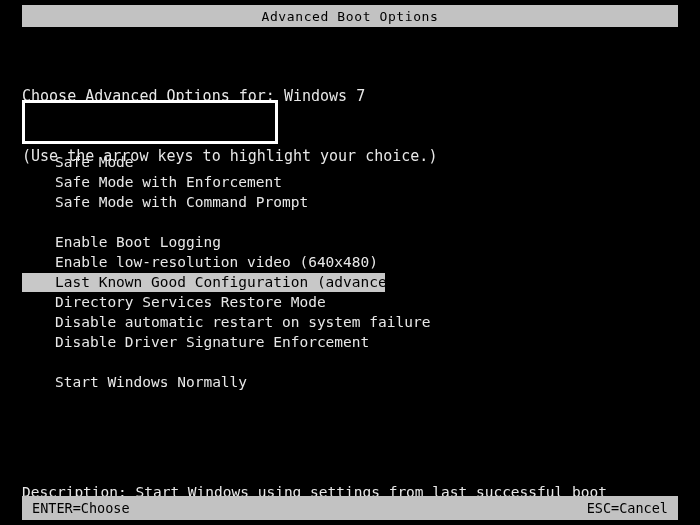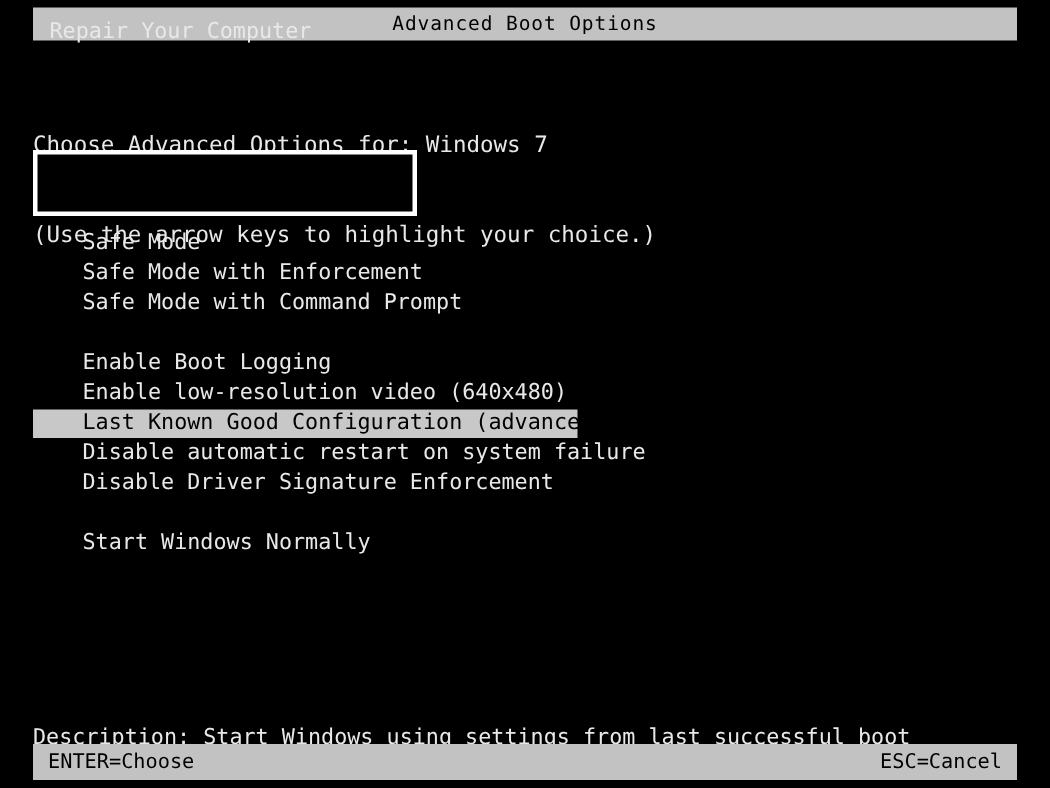--- a/index.html
+++ b/index.html
@@ -145,30 +145,30 @@
   <div class="titlebar">
     <span>Advanced Boot Options</span>
   </div>
 
   <div class="intro">
     <div>Choose Advanced Options for: Windows 7</div>
     <div>(Use the arrow keys to highlight your choice.)</div>
   </div>
 
   <div class="repair-box"></div>
-  <div class="repair-label">Repair Your Computer</div>
 
   <div class="menu" id="menu-list">
       <div class="menu-row"><span class="txt">Safe Mode</span></div>
       <div class="menu-row"><span class="txt">Safe Mode with Enforcement</span></div>
       <div class="menu-row"><span class="txt">Safe Mode with Command Prompt</span></div>
       <div class="menu-row spacer"></div>
       <div class="menu-row"><span class="txt">Enable Boot Logging</span></div>
       <div class="menu-row"><span class="txt">Enable low-resolution video (640x480)</span></div>
       <div class="menu-row selected"><div class="hl"></div><span class="txt">Last Known Good Configuration (advanced)</span></div>
+      <div class="menu-row"><span class="txt">Directory Services Restore Mode</span></div>
       <div class="menu-row"><span class="txt">Disable automatic restart on system failure</span></div>
       <div class="menu-row"><span class="txt">Disable Driver Signature Enforcement</span></div>
       <div class="menu-row spacer"></div>
       <div class="menu-row"><span class="txt">Start Windows Normally</span></div>
     </div>
 
   <div class="description">
     <div>Description: Start Windows using settings from last successful boot</div>
     
   </div>

